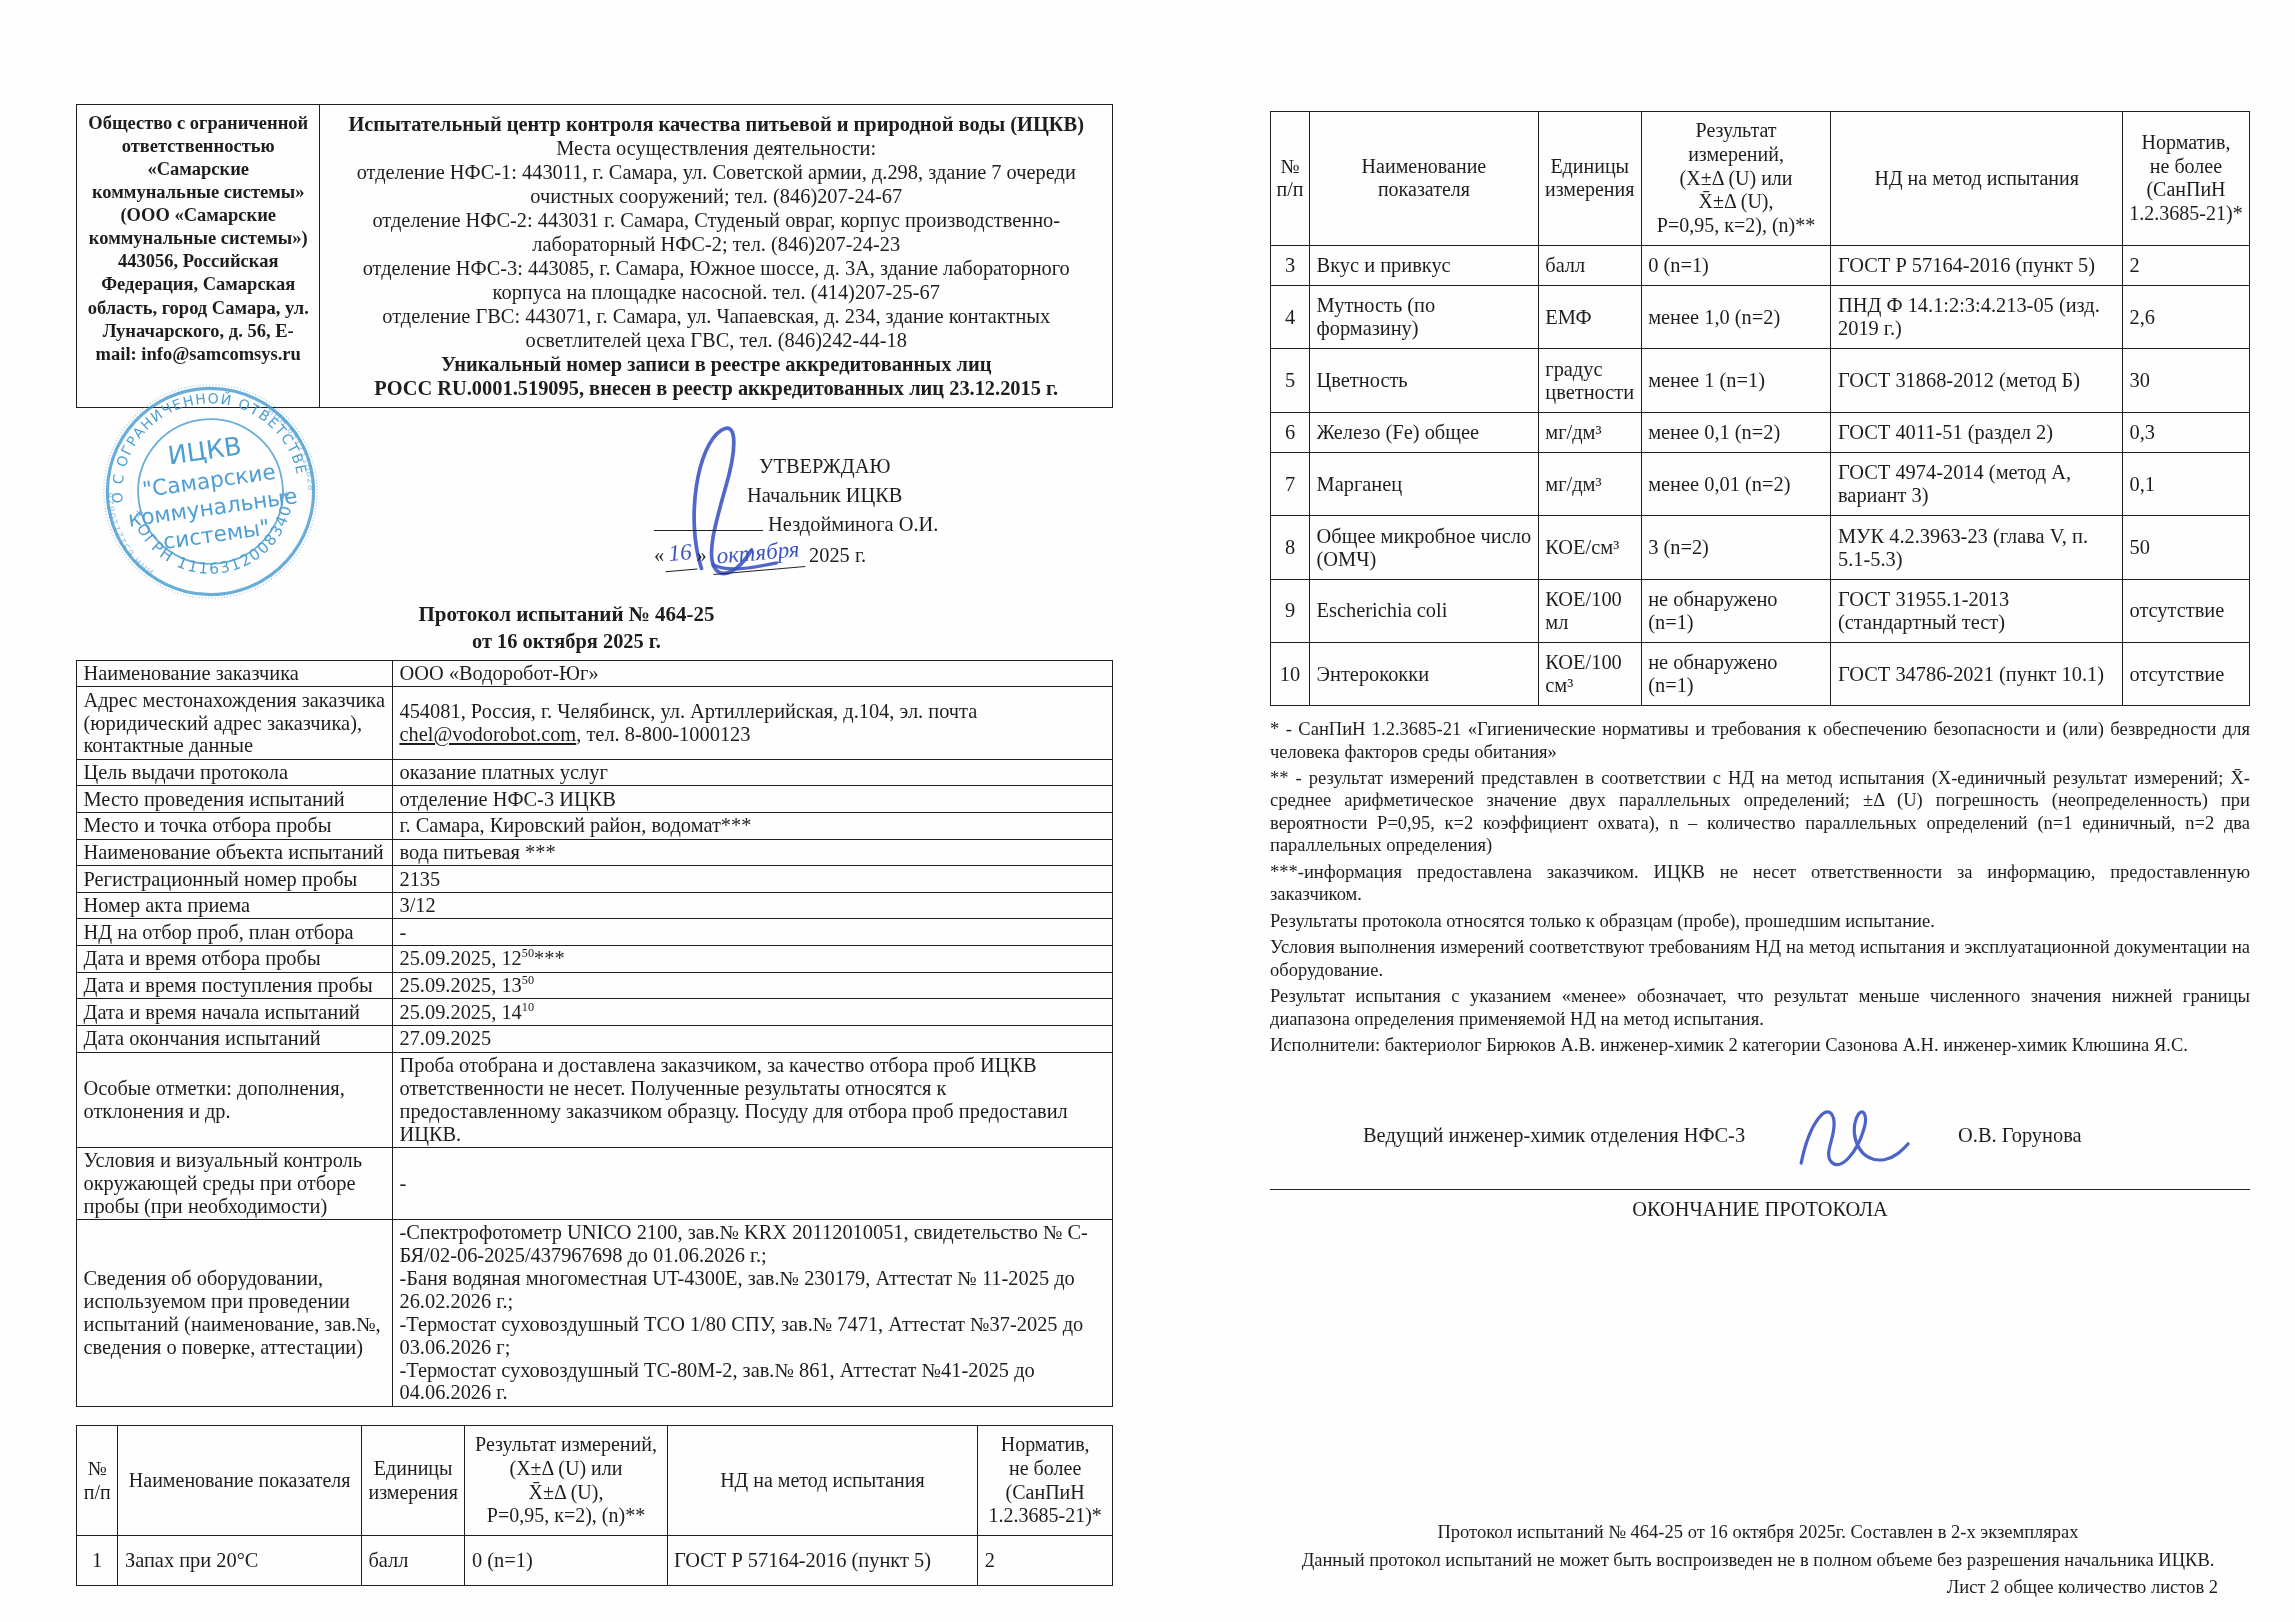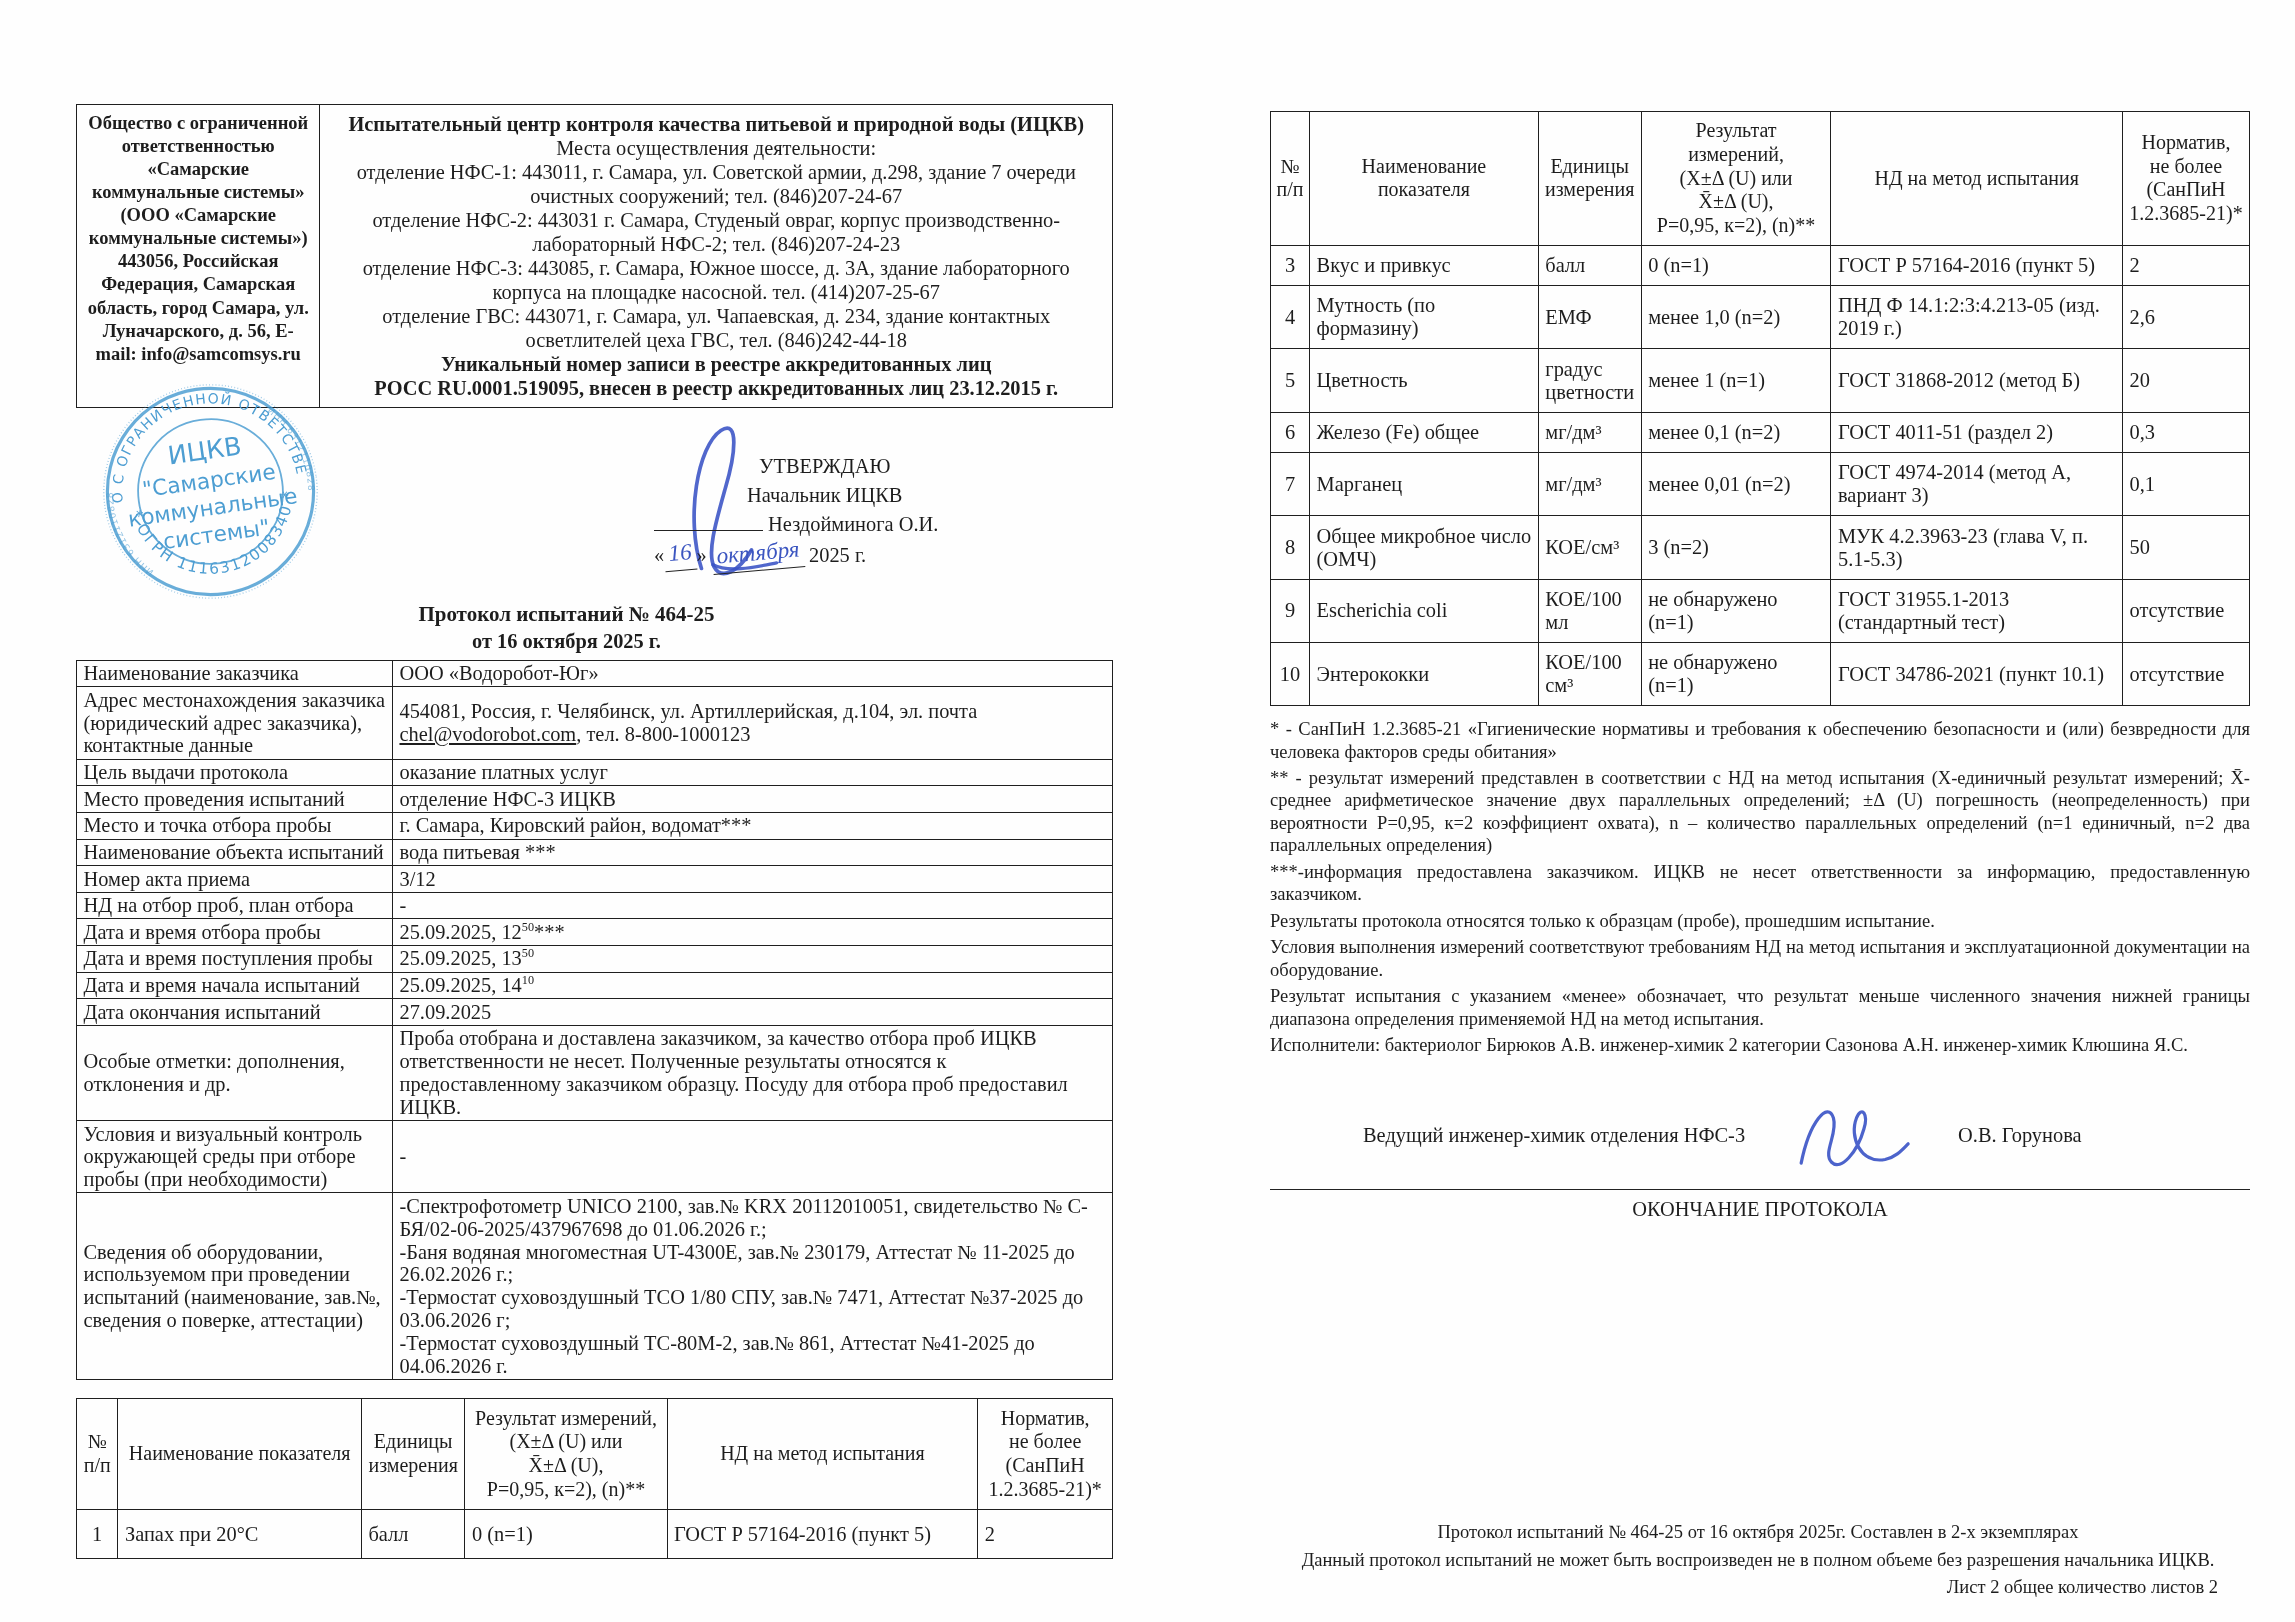--- a/index.html
+++ b/index.html
@@ -161,20 +161,24 @@
         </tr>
     <tr>
           <td class="lbl">Место и точка отбора пробы</td>
           <td>г. Самара, Кировский район, водомат***</td>
         </tr>
     <tr>
           <td class="lbl">Наименование объекта испытаний</td>
           <td>вода питьевая ***</td>
         </tr>
     <tr>
+          <td class="lbl">Регистрационный номер пробы</td>
+          <td>2135</td>
+        </tr>
+    <tr>
           <td class="lbl">Номер акта приема</td>
           <td>3/12</td>
         </tr>
     <tr>
           <td class="lbl">НД на отбор проб, план отбора</td>
           <td>-</td>
         </tr>
     <tr>
           <td class="lbl">Дата и время отбора пробы</td>
       <td><span>25.09.2025, 12</span><sup>50</sup><span>***</span></td>
@@ -298,21 +302,21 @@
         <td>менее 1,0 (n=2)</td>
         <td>ПНД Ф 14.1:2:3:4.213-05 (изд. 2019 г.)</td>
         <td>2,6</td>
       </tr>
       <tr>
         <td class="cnum">5</td>
         <td>Цветность</td>
         <td>градус цветности</td>
         <td>менее 1 (n=1)</td>
         <td>ГОСТ 31868-2012 (метод Б)</td>
-        <td>20</td>
+        <td>30</td>
       </tr>
       <tr>
         <td class="cnum">6</td>
         <td>Железо (Fe) общее</td>
         <td>мг/дм³</td>
         <td>менее 0,1 (n=2)</td>
         <td>ГОСТ 4011-51 (раздел 2)</td>
         <td>0,3</td>
       </tr>
       <tr>

